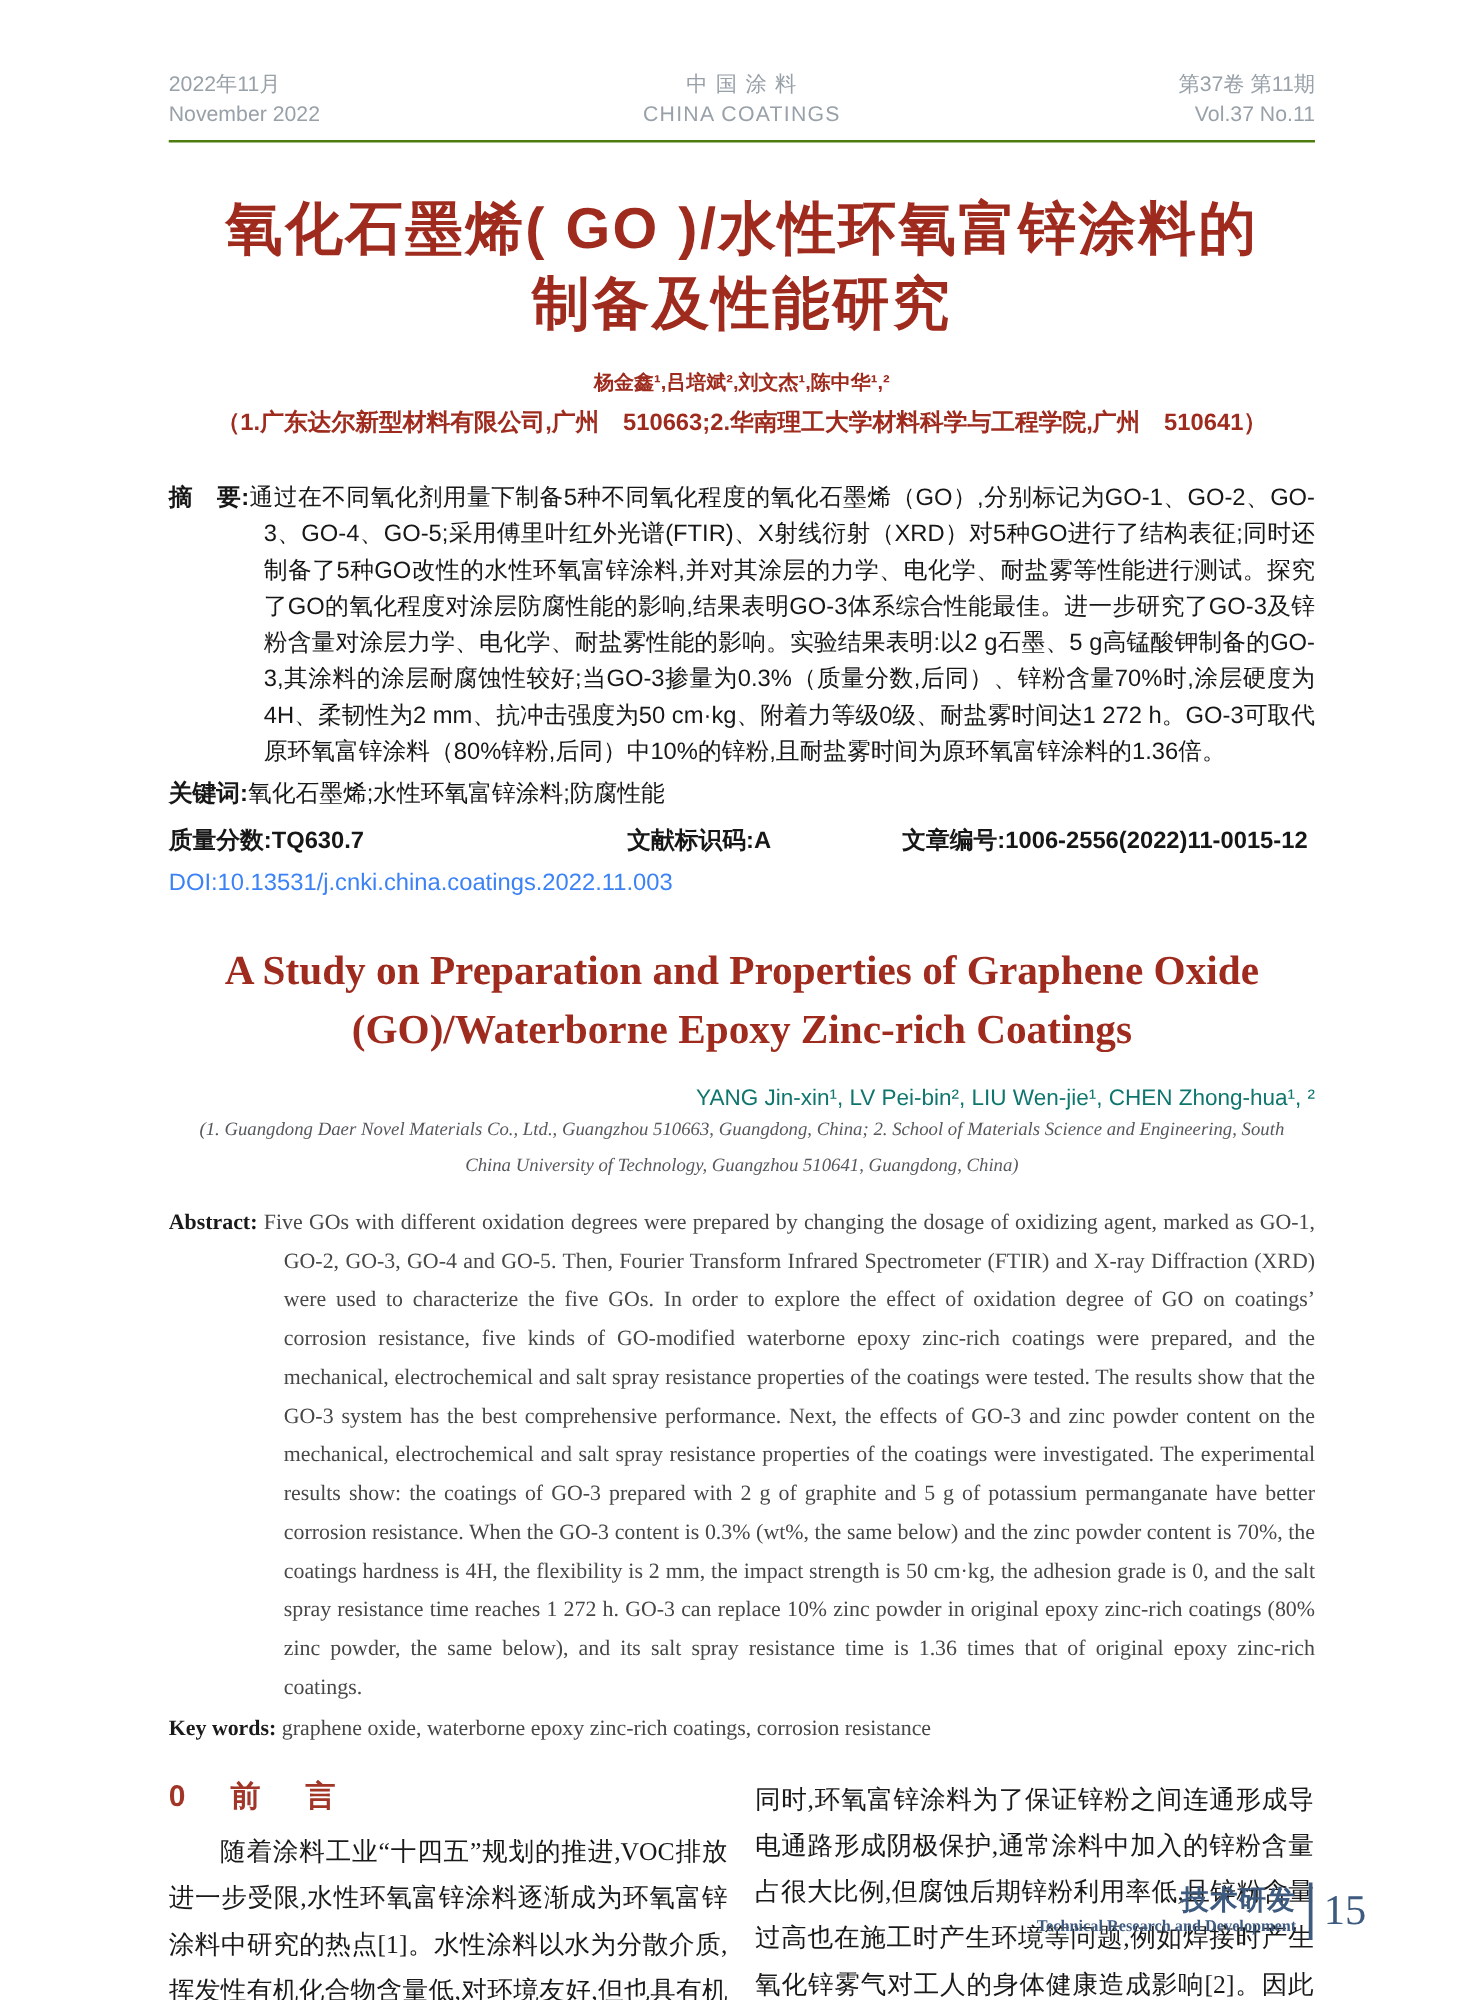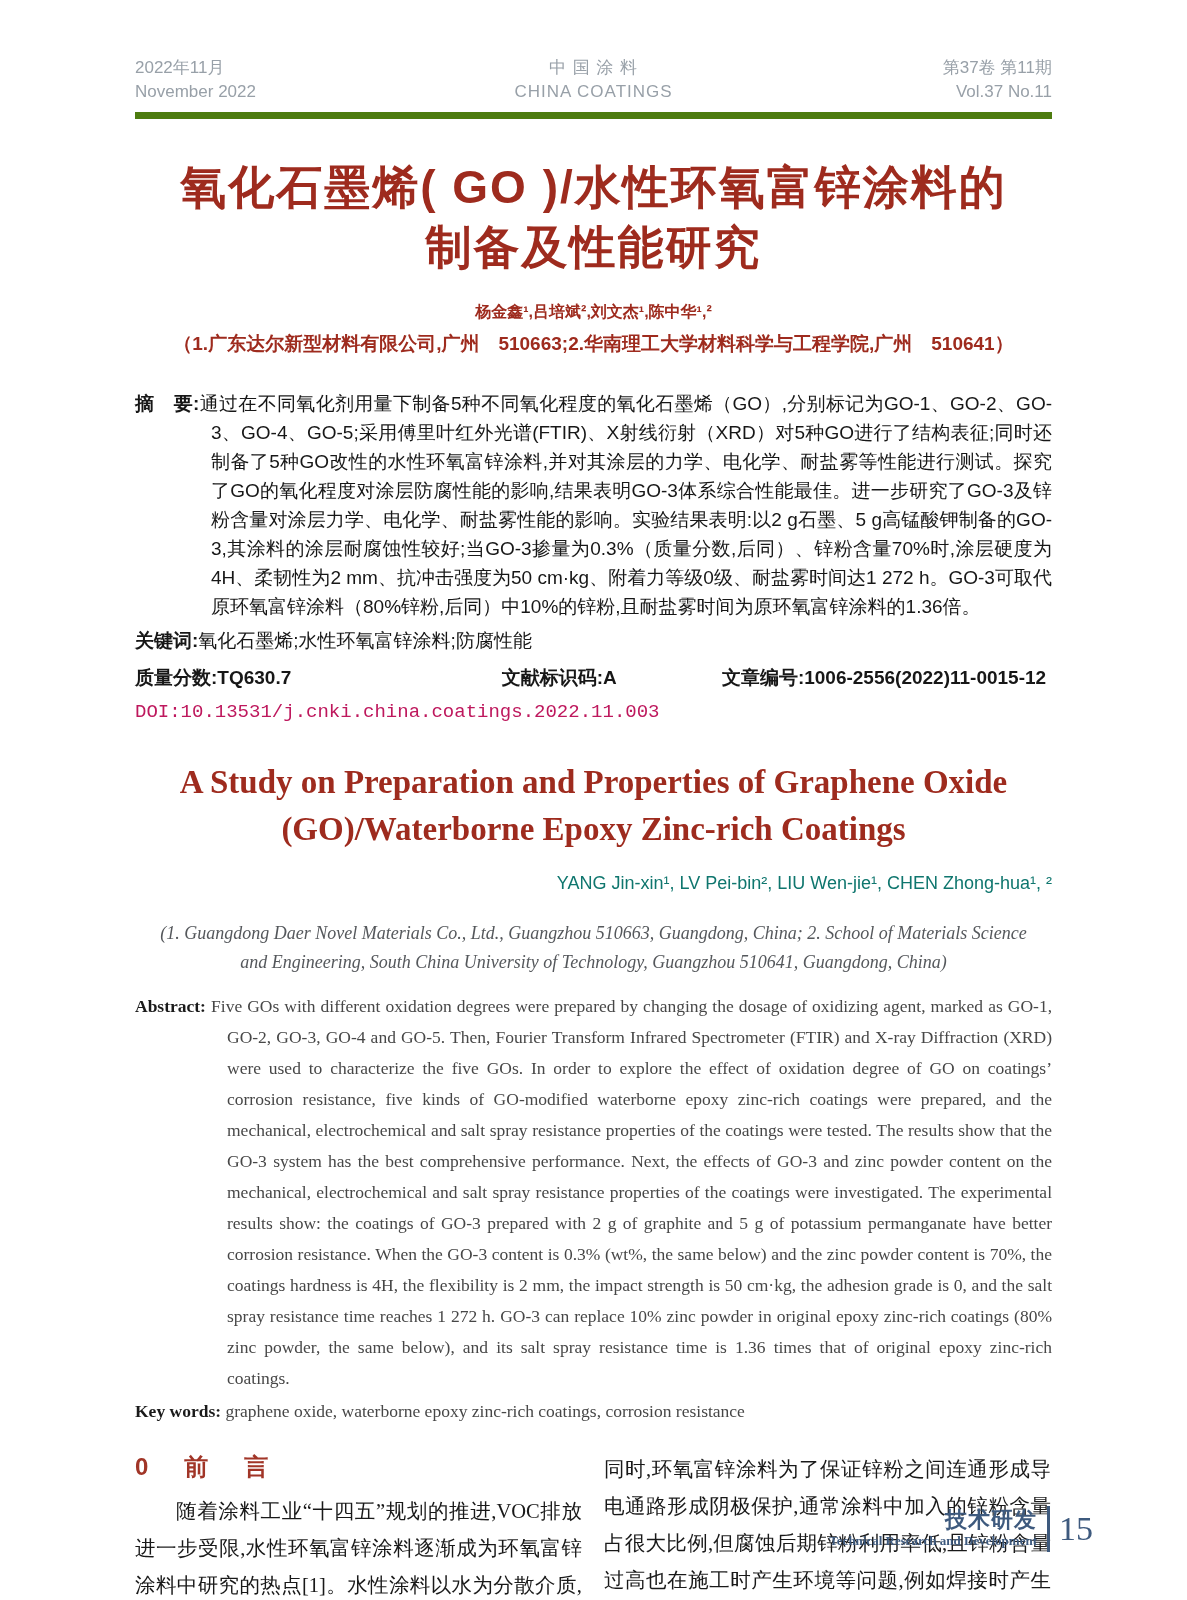--- a/index.html
+++ b/index.html
@@ -11,21 +11,21 @@
     padding:0 135px;
     overflow:hidden;
     background:#fff;
     font-family:"Liberation Sans", sans-serif;
     color:#1c1c1c;
   }
   
   .jheader {
     margin-top:56px;
     display:flex; justify-content:space-between; align-items:flex-end;
-    border-bottom:7px solid #4d7c0f;
+    border-bottom:2px solid #4d7c0f;
     padding-bottom:8px;
     color:#98a0a8;
     font-size:17px; line-height:24px;
   }
   .jheader .col { white-space:nowrap; }
   .jheader .c-left  { text-align:left;  width:33%; }
   .jheader .c-mid   { text-align:center; width:34%; letter-spacing:1px; }
   .jheader .c-right { text-align:right; width:33%; }
   
   .zh-title {
@@ -57,38 +57,38 @@
   .zh-keywords .lab { font-weight:bold; }
   .meta-row {
     margin-top:9px;
     display:flex; font-size:19px; line-height:28px; font-weight:bold; color:#171717;
   }
   .meta-row .m1 { width:40%; }
   .meta-row .m2 { width:24%; }
   .meta-row .m3 { flex:1; }
   .doi-line {
     margin-top:7px;
-    font-family:Liberation Mono, monospace;
-    font-size:19px; line-height:26px; color:#be185d;
+    font-family:Liberation Sans, sans-serif;
+    font-size:19px; line-height:26px; color:#3b82f6;
   }
   
   .en-title {
     margin-top:34px; text-align:center;
     font-family:"Liberation Serif", serif;
     font-weight:bold; color:#9e2b1e;
     font-size:33px; line-height:47px;
   }
   .en-authors {
     margin-top:18px; text-align:right;
     color:#0f766e; font-size:18px; line-height:24px;
   }
   .en-affil {
-    margin-top:24px; text-align:center;
+    margin-top:0; text-align:center;
     font-family:"Liberation Serif", serif; font-style:italic;
-    color:#55585c; font-size:18px; line-height:29px;
+    color:#55585c; font-size:15px; line-height:29px;
     max-width:880px; margin-left:auto; margin-right:auto;
   }
   
   .en-abstract {
     margin-top:14px;
     font-family:"Liberation Serif", serif;
     font-size:17.5px; line-height:31px;
     text-align:justify; color:#474747;
     padding-left:92px; text-indent:-92px;
   }

